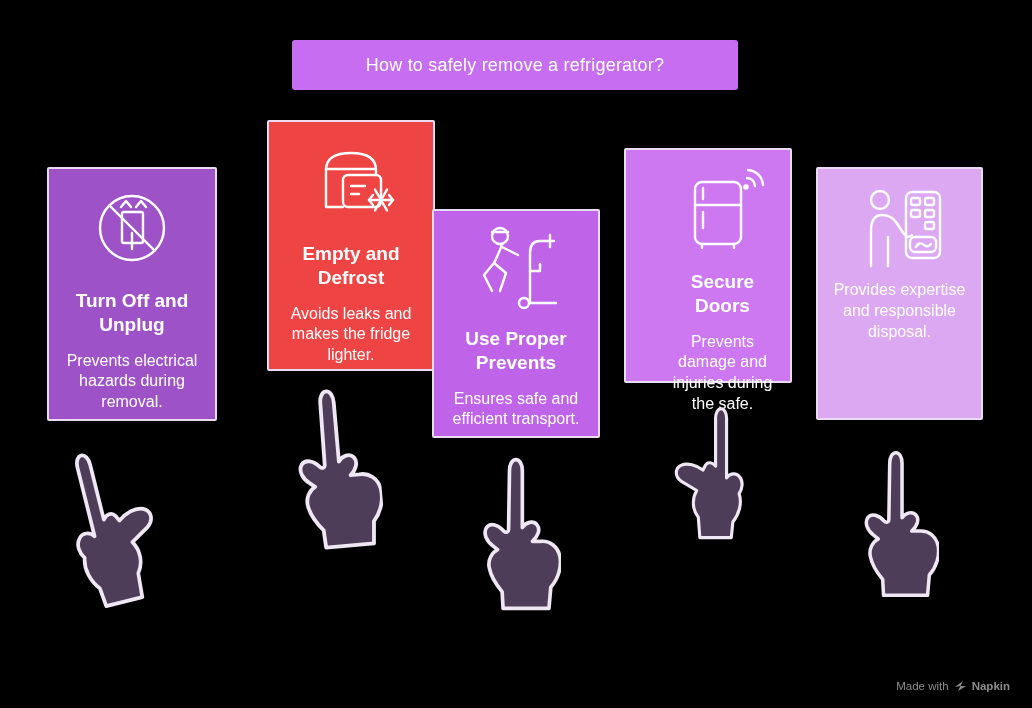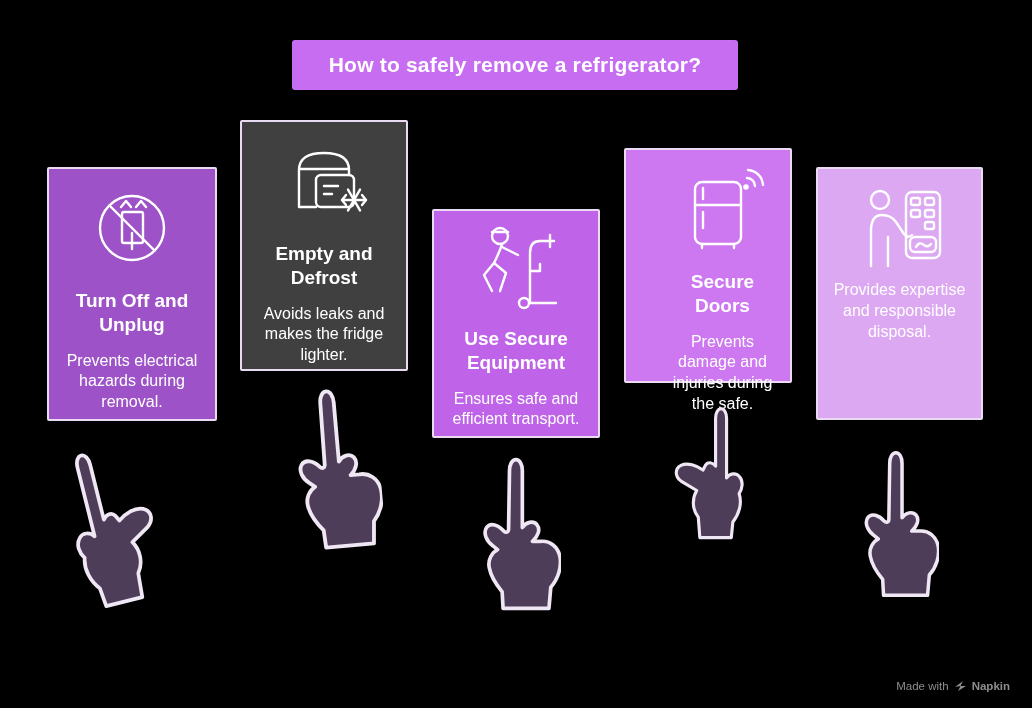--- a/index.html
+++ b/index.html
@@ -10,21 +10,21 @@
     overflow:hidden;
     font-family:"Liberation Sans", sans-serif;
   }
   .banner{
     position:absolute;
     left:292px;top:40px;width:446px;height:50px;
     display:flex;align-items:center;justify-content:center;
     border-radius:3px;
   }
   .banner span{
-    color:#ffffff;font-size:21px;font-weight:bold;letter-spacing:.2px;
+    color:#ffffff;font-size:18px;font-weight:normal;letter-spacing:.2px;
   }
   .card{
     position:absolute;
     box-sizing:border-box;
     border:2px solid #e9dbf2;
     border-radius:2px;
     display:flex;flex-direction:column;align-items:center;
     padding:18px 11px 10px 11px;
     text-align:center;
   }
@@ -84,21 +84,21 @@
         <polyline points="44,20 49,14 54,20"></polyline>
         <rect x="30" y="25" width="21" height="31" rx="2"></rect>
         <line x1="40" y1="46" x2="40" y2="62"></line>
         <line x1="18" y1="19" x2="62" y2="63"></line>
       </svg>
     </div>
     <h2>Turn Off and Unplug</h2>
     <p>Prevents electrical hazards during removal.</p>
   </div>
 
-  <div class="card card2" style="background: #404040;">
+  <div class="card card2" style="background: #ef4444; margin-left: 27px;">
     <div class="icon">
       <svg width="92" height="80" viewBox="0 0 92 80">
         <path d="M38,67 L21,67 L21,30 Q21,13 46,13 Q71,13 71,30 L71,35"></path>
         <line x1="21" y1="29" x2="71" y2="29"></line>
         <rect x="38" y="35" width="38" height="32" rx="5"></rect>
         <line x1="46" y1="46" x2="60" y2="46"></line>
         <line x1="46" y1="54" x2="54" y2="54"></line>
         <g>
           <line x1="64" y1="60" x2="88" y2="60"></line>
           <line x1="70" y1="49.6" x2="82" y2="70.4"></line>
@@ -121,21 +121,21 @@
         <path d="M28,44 L18,56 L26,72"></path>
         <path d="M28,44 L40,54 L34,72"></path>
         <path d="M36,28 L52,36"></path>
         <path d="M64,84 L64,34 Q64,22 74,22 L88,22"></path>
         <line x1="84" y1="16" x2="84" y2="28"></line>
         <path d="M64,52 L74,52 L74,45"></path>
         <circle cx="58" cy="84" r="5"></circle>
         <path d="M64,84 L90,84"></path>
       </svg>
     </div>
-    <h2>Use Secure Equipment</h2>
+    <h2>Use Proper Prevents</h2>
     <p>Ensures safe and efficient transport.</p>
   </div>
 
   <div class="card card4" style="background: rgb(205, 119, 240);">
     <div class="icon">
       <svg width="95" height="85" viewBox="0 0 95 85">
         <rect x="20" y="16" width="46" height="62" rx="7"></rect>
         <line x1="20" y1="39" x2="66" y2="39"></line>
         <line x1="28" y1="22" x2="28" y2="33"></line>
         <line x1="28" y1="46" x2="28" y2="62"></line>

